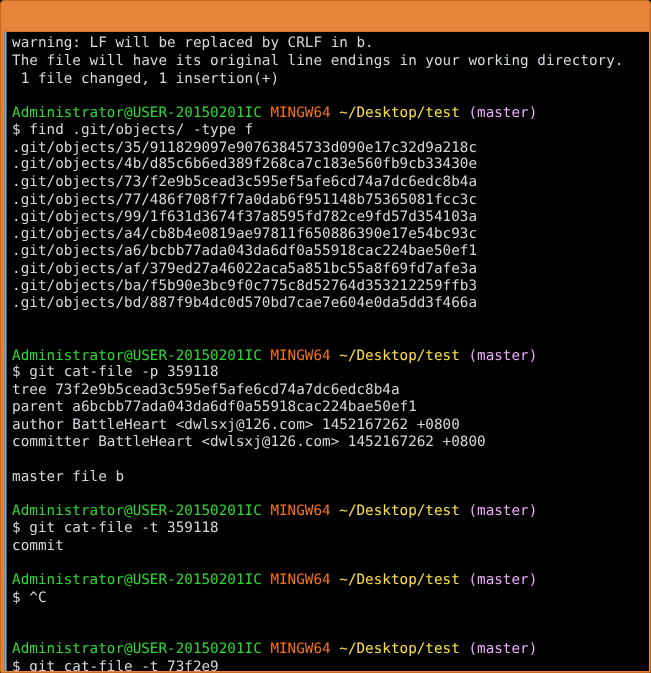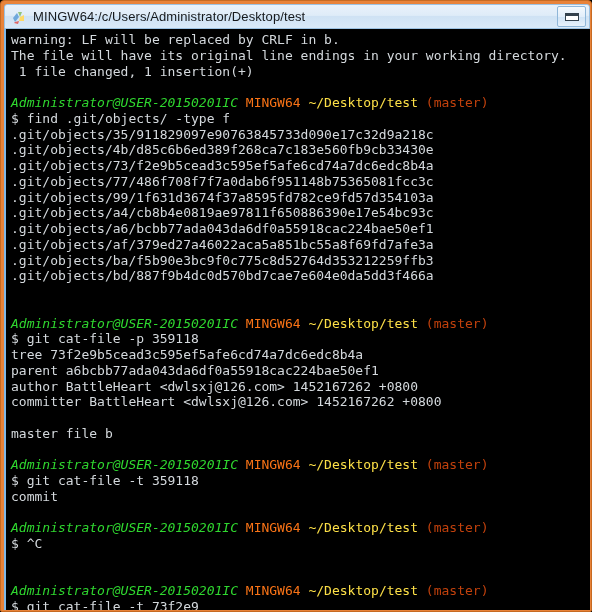--- a/index.html
+++ b/index.html
@@ -106,45 +106,29 @@
     font-family: "DejaVu Sans Mono", "Liberation Mono", monospace;
     font-size: 13px;
     line-height: 15.75px;
     color: #cdd3d9;
     white-space: pre;
     overflow: hidden;
   }
   .line { height: 15.75px; white-space: pre; }
   .blank { height: 15.75px; }
 
-  .c-user   { color: #2fd82f; font-style: italic; }
+  .c-user   { color: #2fd82f; }
   .c-host   { color: #f97316; }
   .c-path   { color: #fde047; }
-  .c-branch { color: #c2410c; }
+  .c-branch { color: #f0abfc; }
   .c-out    { color: #d4d9dd; }
 </style>
 </head>
 <body>
 
 <div id="window">
 
-  <div id="titlebar">
-    <span id="title-icon">
-      <svg width="16" height="16" viewBox="0 0 16 16" aria-hidden="true">
-        <polygon points="2,9 6,4 8,8 4,13" fill="#6fa8dc"></polygon>
-        <polygon points="7,3 11,3 9,8" fill="#93c47d"></polygon>
-        <polygon points="9,8 13,6 13,12 8,12" fill="#ffd966"></polygon>
-        <polygon points="4,13 8,12 7,15 3,14" fill="#e06666"></polygon>
-      </svg>
-    </span>
-    <span id="title-text">MINGW64:/c/Users/Administrator/Desktop/test</span>
-    <span id="win-buttons">
-      <span class="win-btn">
-        <span class="glyph"></span>
-      </span>
-    </span>
-  </div>
 
   <div id="term-outer">
     <div id="term"><div class="line"><span class="c-out">warning: LF will be replaced by CRLF in b.</span></div><div class="line"><span class="c-out">The file will have its original line endings in your working directory.</span></div><div class="line"><span class="c-out"> 1 file changed, 1 insertion(+)</span></div><div class="blank">&nbsp;</div><div class="line"><span class="c-user">Administrator@USER-20150201IC</span> <span class="c-host">MINGW64</span> <span class="c-path">~/Desktop/test</span> <span class="c-branch">(master)</span></div><div class="line"><span class="c-out">$ find .git/objects/ -type f</span></div><div class="line"><span class="c-out">.git/objects/35/911829097e90763845733d090e17c32d9a218c</span></div><div class="line"><span class="c-out">.git/objects/4b/d85c6b6ed389f268ca7c183e560fb9cb33430e</span></div><div class="line"><span class="c-out">.git/objects/73/f2e9b5cead3c595ef5afe6cd74a7dc6edc8b4a</span></div><div class="line"><span class="c-out">.git/objects/77/486f708f7f7a0dab6f951148b75365081fcc3c</span></div><div class="line"><span class="c-out">.git/objects/99/1f631d3674f37a8595fd782ce9fd57d354103a</span></div><div class="line"><span class="c-out">.git/objects/a4/cb8b4e0819ae97811f650886390e17e54bc93c</span></div><div class="line"><span class="c-out">.git/objects/a6/bcbb77ada043da6df0a55918cac224bae50ef1</span></div><div class="line"><span class="c-out">.git/objects/af/379ed27a46022aca5a851bc55a8f69fd7afe3a</span></div><div class="line"><span class="c-out">.git/objects/ba/f5b90e3bc9f0c775c8d52764d353212259ffb3</span></div><div class="line"><span class="c-out">.git/objects/bd/887f9b4dc0d570bd7cae7e604e0da5dd3f466a</span></div><div class="blank">&nbsp;</div><div class="blank">&nbsp;</div><div class="line"><span class="c-user">Administrator@USER-20150201IC</span> <span class="c-host">MINGW64</span> <span class="c-path">~/Desktop/test</span> <span class="c-branch">(master)</span></div><div class="line"><span class="c-out">$ git cat-file -p 359118</span></div><div class="line"><span class="c-out">tree 73f2e9b5cead3c595ef5afe6cd74a7dc6edc8b4a</span></div><div class="line"><span class="c-out">parent a6bcbb77ada043da6df0a55918cac224bae50ef1</span></div><div class="line"><span class="c-out">author BattleHeart &lt;dwlsxj@126.com&gt; 1452167262 +0800</span></div><div class="line"><span class="c-out">committer BattleHeart &lt;dwlsxj@126.com&gt; 1452167262 +0800</span></div><div class="blank">&nbsp;</div><div class="line"><span class="c-out">master file b</span></div><div class="blank">&nbsp;</div><div class="line"><span class="c-user">Administrator@USER-20150201IC</span> <span class="c-host">MINGW64</span> <span class="c-path">~/Desktop/test</span> <span class="c-branch">(master)</span></div><div class="line"><span class="c-out">$ git cat-file -t 359118</span></div><div class="line"><span class="c-out">commit</span></div><div class="blank">&nbsp;</div><div class="line"><span class="c-user">Administrator@USER-20150201IC</span> <span class="c-host">MINGW64</span> <span class="c-path">~/Desktop/test</span> <span class="c-branch">(master)</span></div><div class="line"><span class="c-out">$ ^C</span></div><div class="blank">&nbsp;</div><div class="blank">&nbsp;</div><div class="line"><span class="c-user">Administrator@USER-20150201IC</span> <span class="c-host">MINGW64</span> <span class="c-path">~/Desktop/test</span> <span class="c-branch">(master)</span></div><div class="line"><span class="c-out">$ git cat-file -t 73f2e9</span></div></div>
   </div>
 
 </div>
 
 </body></html>

